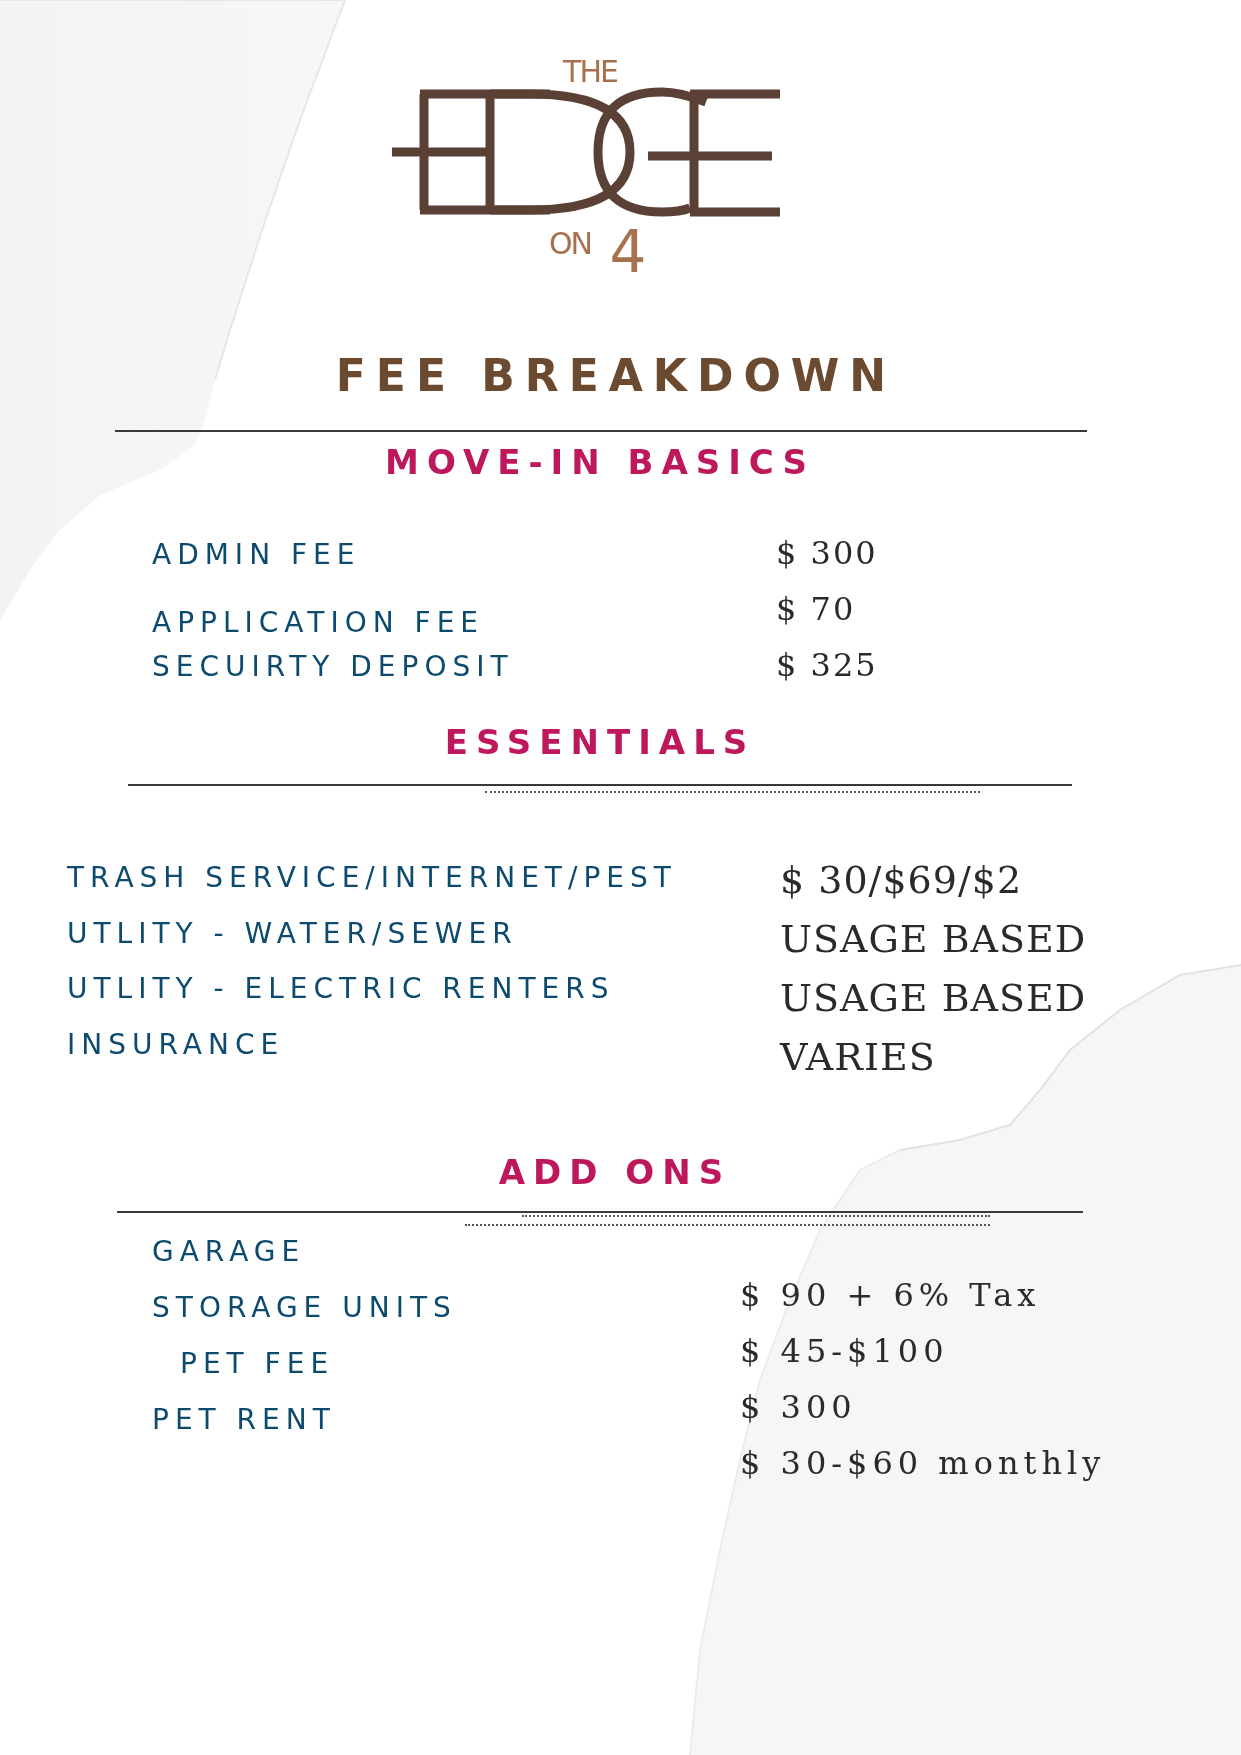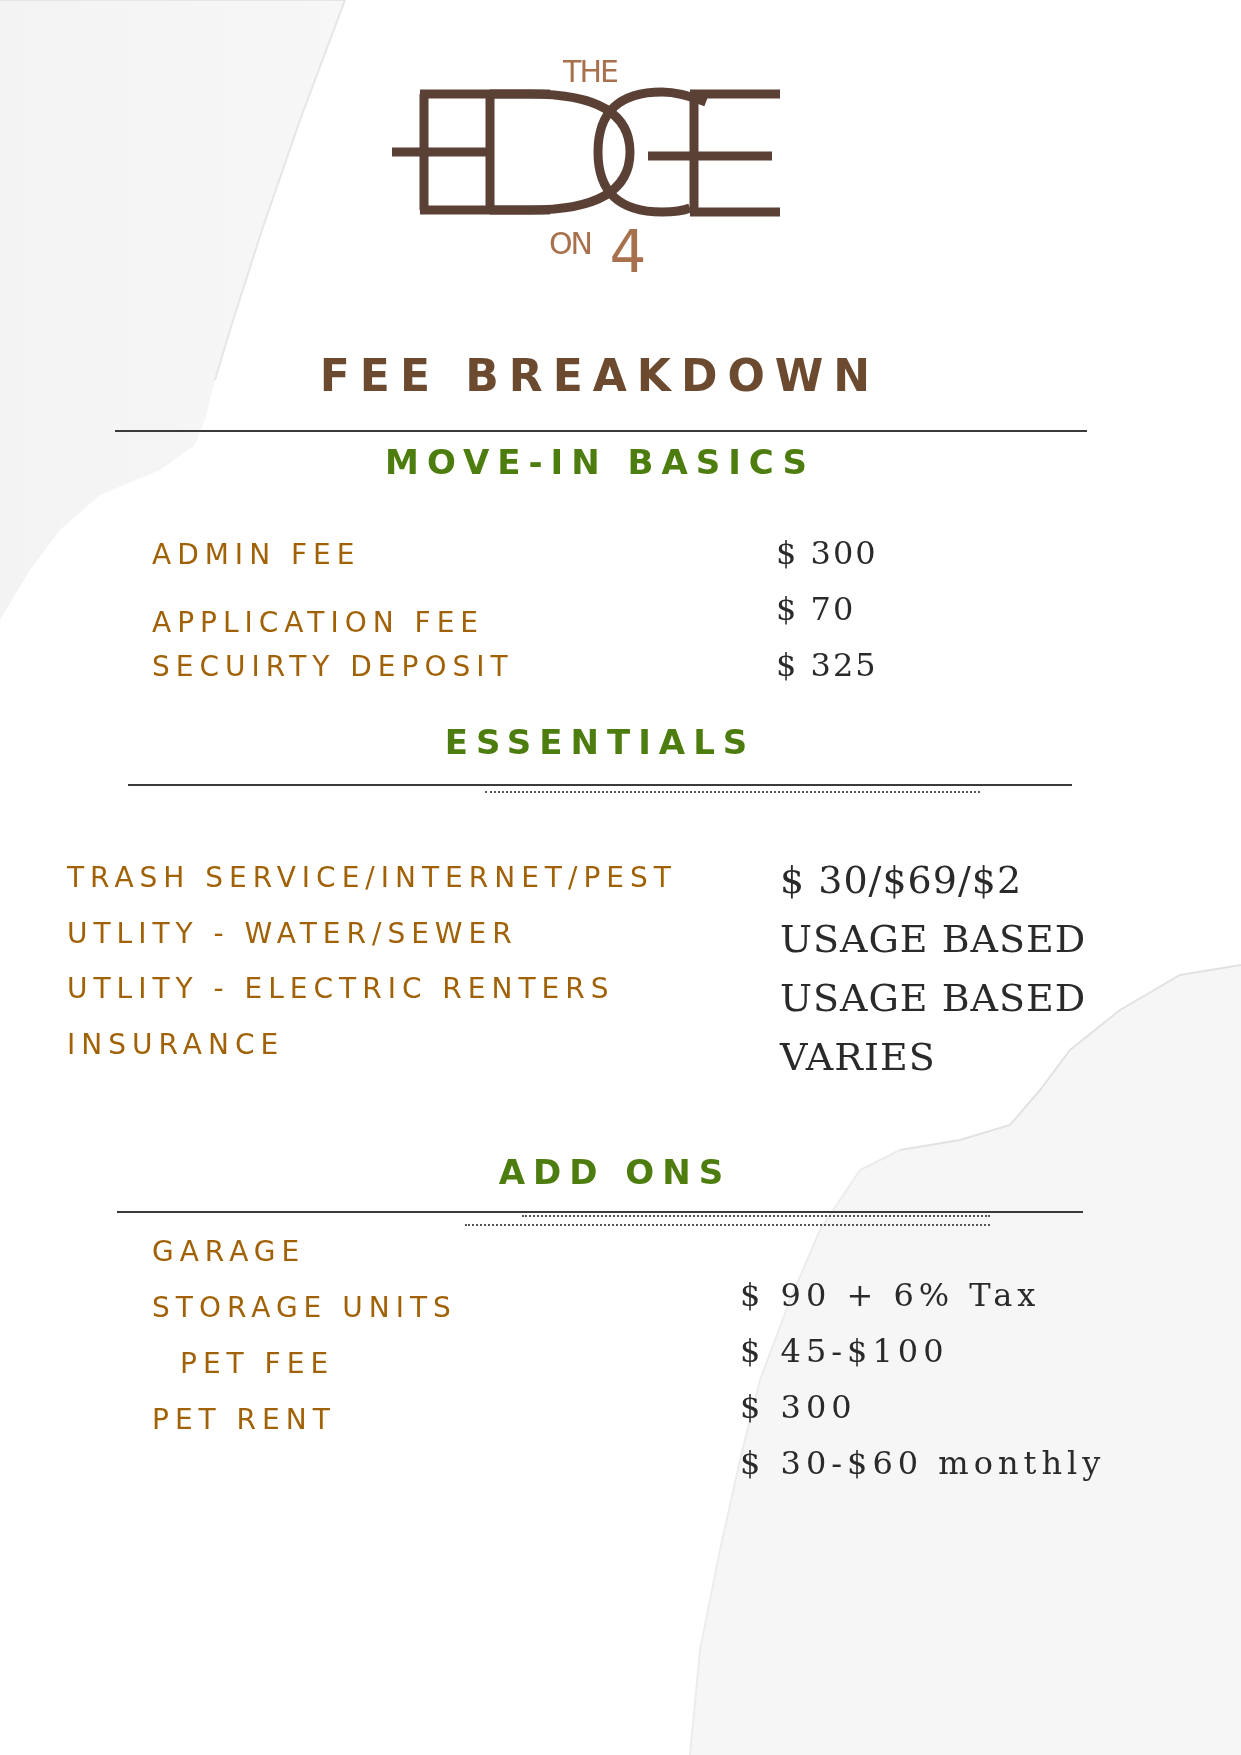--- a/index.html
+++ b/index.html
@@ -13,33 +13,33 @@
       pointer-events: none;
     }
     .abs { position: absolute; white-space: nowrap; }
 
     
     .logo { position: absolute; left: 380px; top: 40px; width: 420px; height: 250px; }
 
     .title {
       left: 0; width: 1200px; top: 350px; text-align: center;
       font-family: "DejaVu Sans", sans-serif; font-weight: bold;
-      font-size: 44px; letter-spacing: 10px; color: #6b4a30;
+      font-size: 44px; letter-spacing: 10px; color: #6b4a30; padding-left: 16px;
     }
     .section {
       left: 0; width: 1200px; text-align: center;
       font-family: "DejaVu Sans", sans-serif; font-weight: bold;
-      font-size: 34px; letter-spacing: 8px; color: #4d7c0f;
+      font-size: 34px; letter-spacing: 8px; color: #be185d;
     }
     .rule { position: absolute; height: 2px; background: #3a3a3a; }
     .dotted { position: absolute; height: 0; border-top: 2px dotted #555; }
 
     .label {
       font-family: "DejaVu Sans", sans-serif; font-size: 28px;
-      letter-spacing: 6px; color: #a16207; font-weight: normal;
+      letter-spacing: 6px; color: #0c4a6e; font-weight: normal;
     }
     .value {
       font-family: "DejaVu Serif", serif; font-size: 32px;
       color: #2a2a2a; letter-spacing: 2px;
     }
     .value.wide { letter-spacing: 5px; margin-top: 44px; }
     .value.ess { font-size: 38px; letter-spacing: 1px; }
   </style>
 </head>
 <body>

